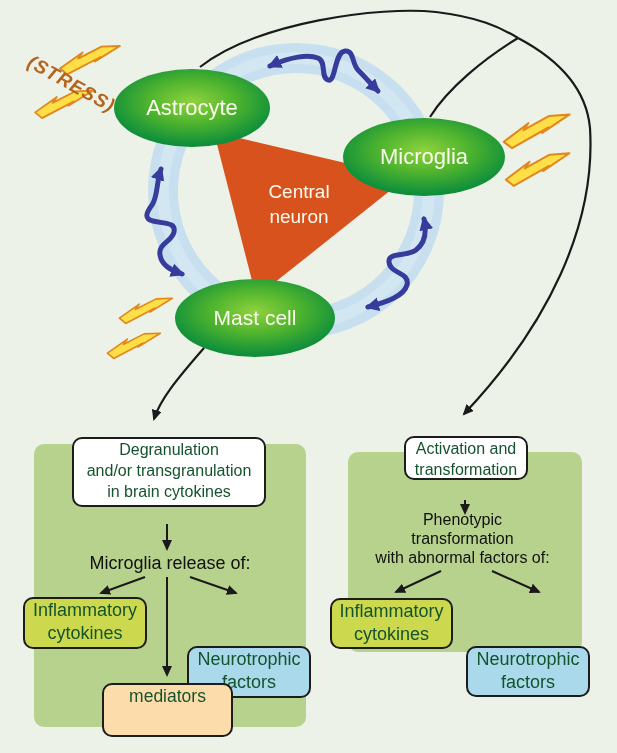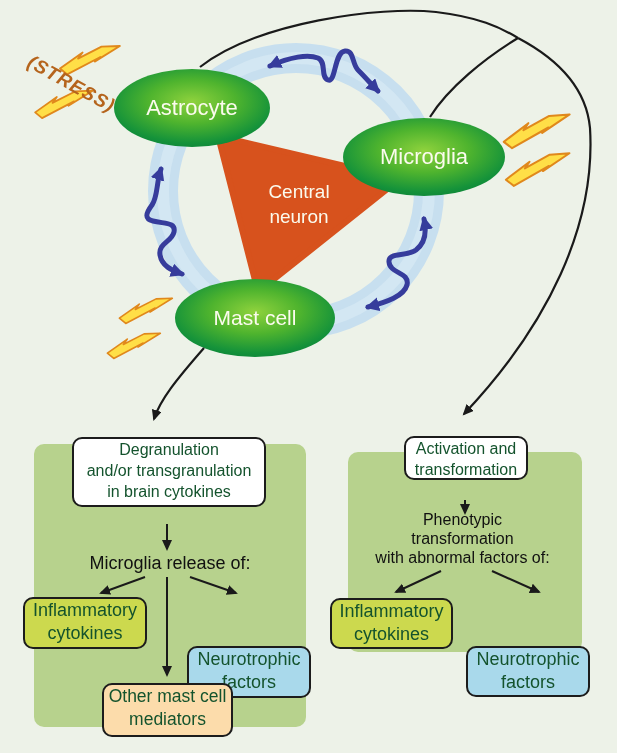--- a/index.html
+++ b/index.html
@@ -123,21 +123,20 @@
     <span class="bl">Inflammatory</span>
     <span class="bl">cytokines</span>
   </div>
 
   <div class="fbox blue" style="left:187px;top:598px;width:124px;height:52px;">
     <span class="bl">Neurotrophic</span>
     <span class="bl">factors</span>
   </div>
 
   <div class="fbox peach" style="left:102px;top:683px;width:131px;height:54px;">
-    <span class="bl">Other mast cell</span>
     <span class="bl">mediators</span>
   </div>
 
   <div class="fbox white" style="left:404px;top:436px;width:124px;height:44px;">
     <span class="bl">Activation and</span>
     <span class="bl">transformation</span>
   </div>
 
   <div class="freetext" style="left:340px;top:510px;width:245px;font-size:16px;line-height:19px;">
     <span class="bl" style="display:block;white-space:nowrap;">Phenotypic</span>

